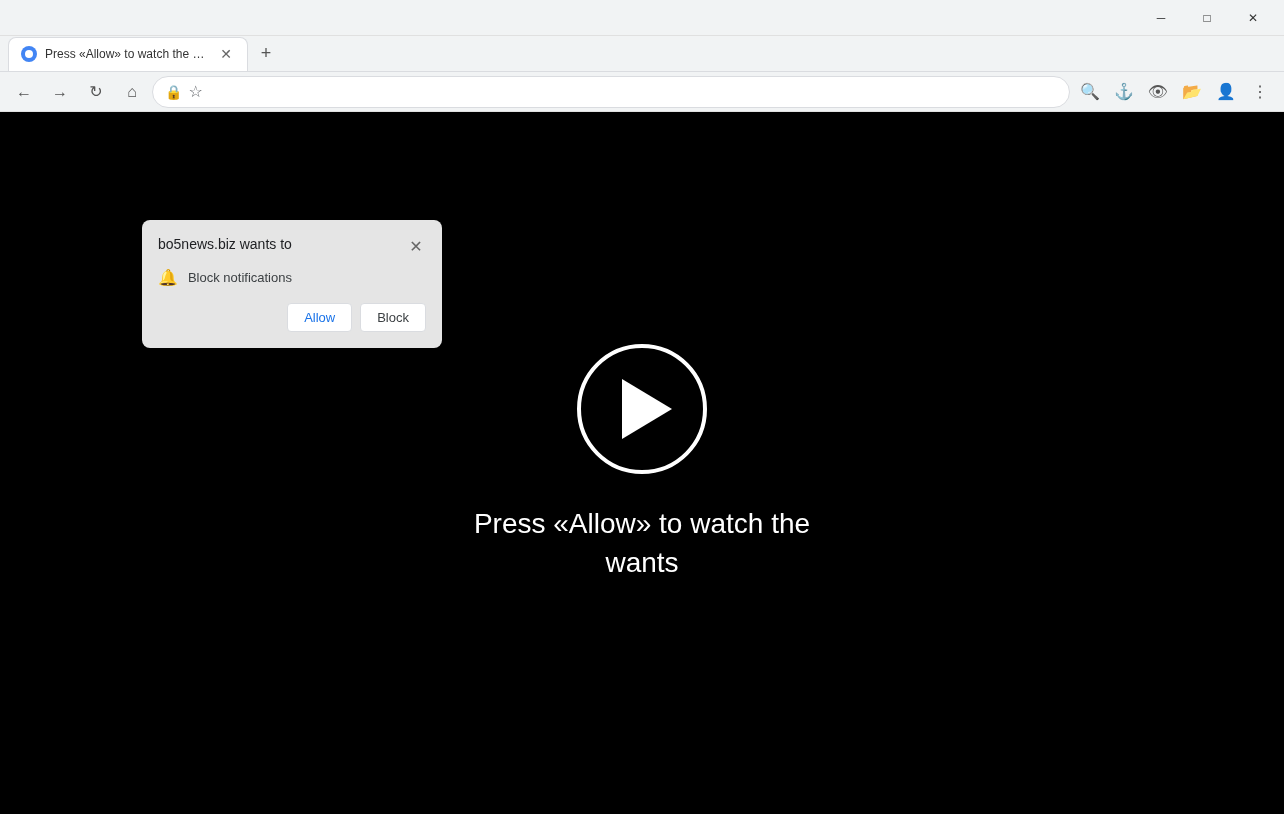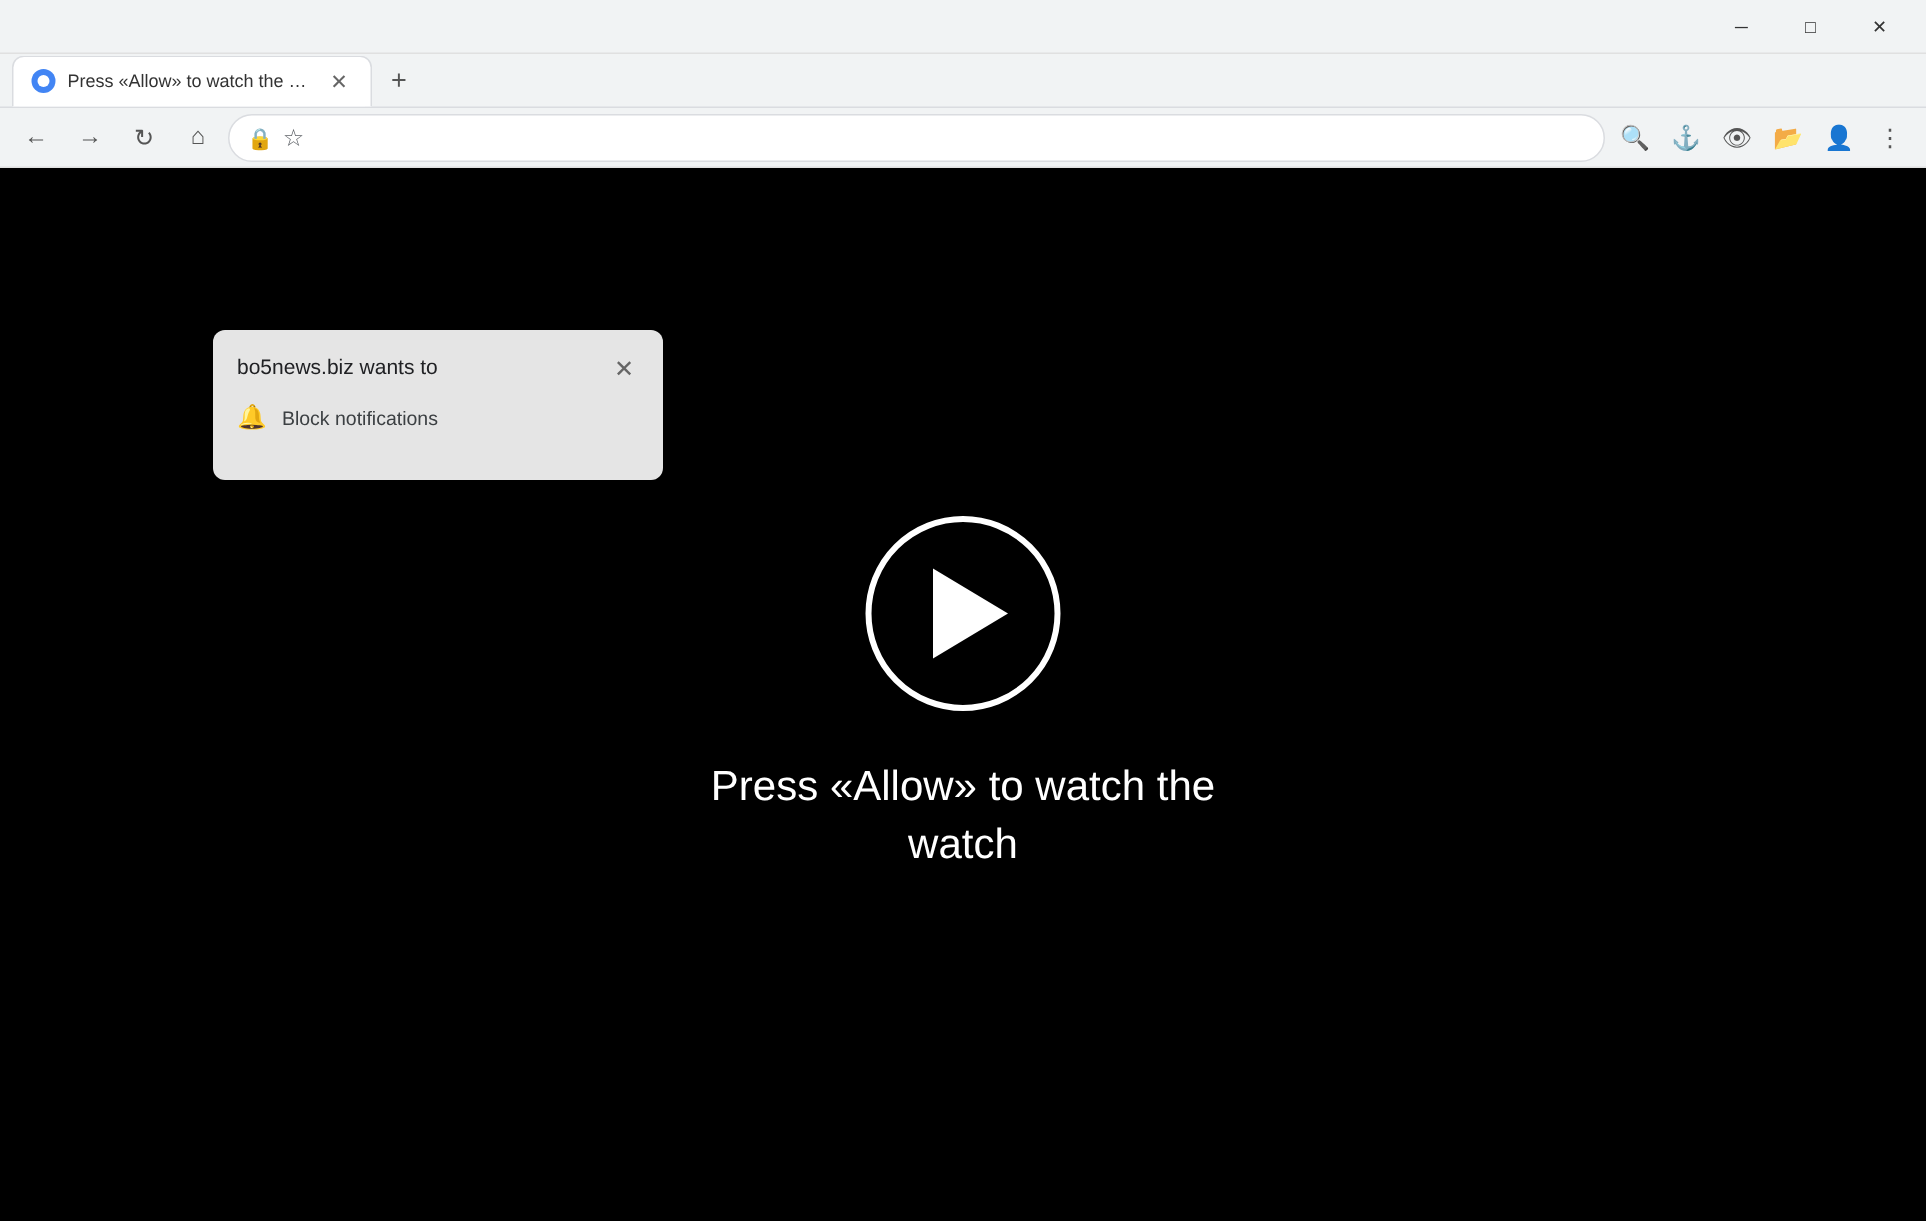--- a/index.html
+++ b/index.html
@@ -319,28 +319,32 @@
 </div>
 
 <div class="web-content">
 
   <div class="play-btn-container">
     <div class="play-circle">
       <div class="play-triangle"></div>
     </div>
     <div class="video-prompt">
       <span>Press «Allow» to watch the</span><br>
-      <span>watch</span>
+      <span>wants</span>
     </div>
   </div>
 
   <div class="notification-popup">
     <div class="popup-header">
       <span class="popup-title">bo5news.biz wants to</span>
       <span class="popup-close">✕</span>
     </div>
     <div class="popup-permission">
       <span class="bell-icon">🔔</span>
       <span>Block notifications</span>
     </div>
+    <div class="popup-actions">
+      <button class="allow-btn">Allow</button>
+      <button class="block-btn">Block</button>
+    </div>
   </div>
 
 </div>
 
 </body></html>

